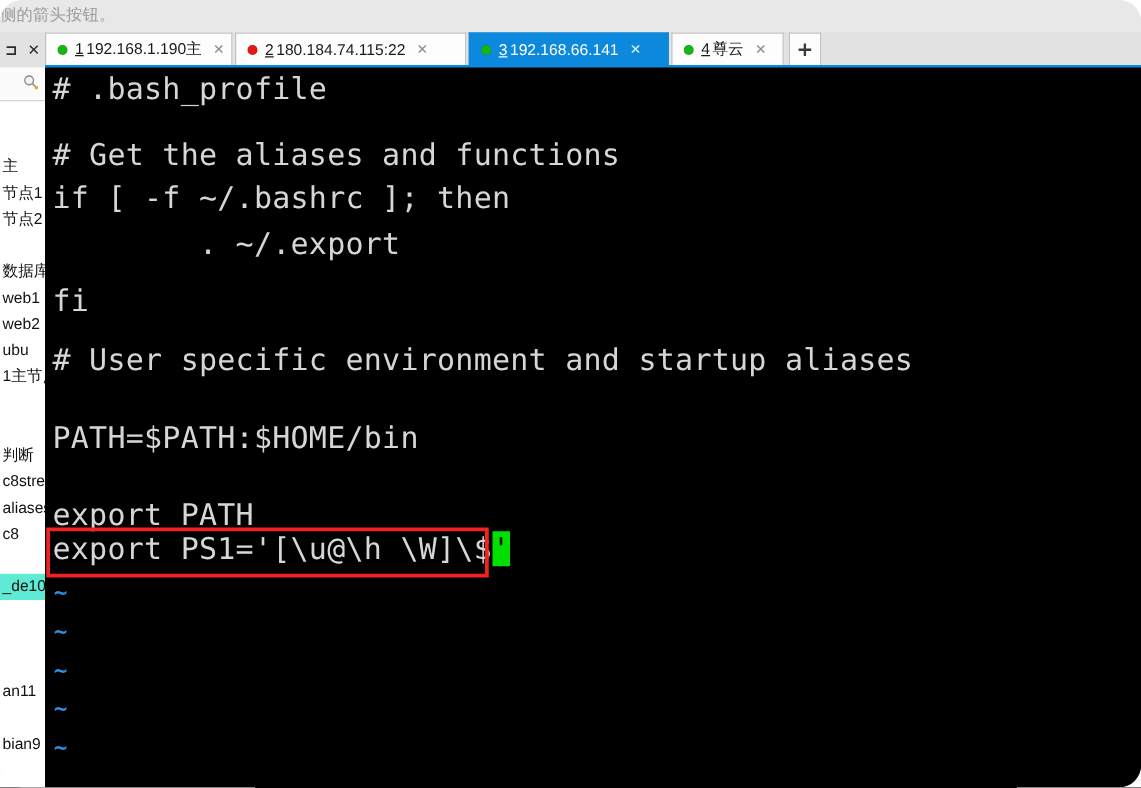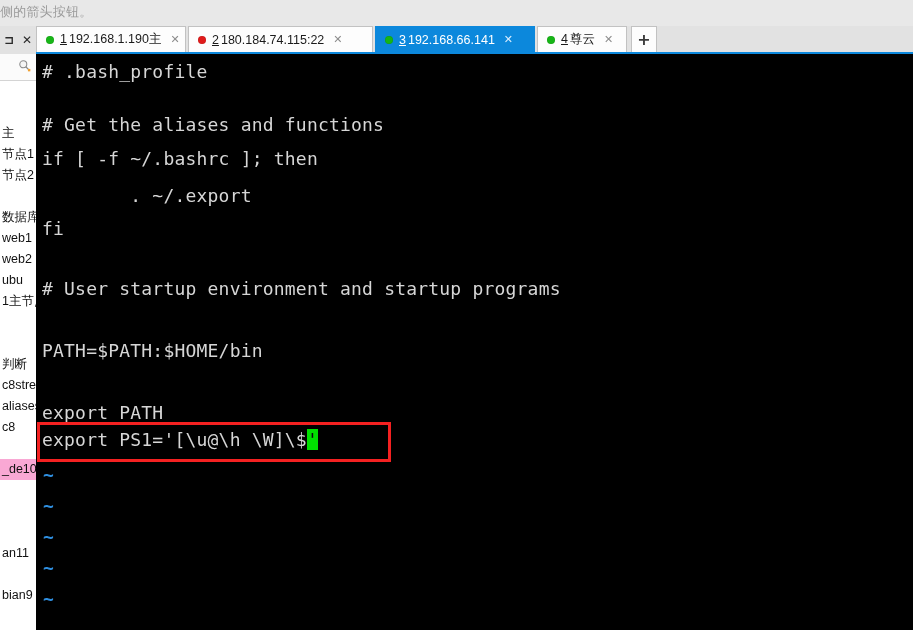--- a/index.html
+++ b/index.html
@@ -3,21 +3,21 @@
 <meta charset="utf-8">
 <title>Xshell terminal</title>
 <style>
   html,body{margin:0;padding:0;}
   body{
     width:913px;height:630px;overflow:hidden;
     background:#ffffff;
     font-family:"Liberation Sans","DejaVu Sans",sans-serif;
     -webkit-font-smoothing:antialiased;
   }
-  #app{position:relative;width:913px;height:630px;overflow:hidden;background:#e6e6e6;}
+  #app{position:relative;width:913px;height:630px;overflow:hidden;background:#e6e6e6;border-radius:18px;}
 
   
   .hint-strip{
     position:absolute;left:0;top:0;width:913px;height:26px;
     background:#e8e8e8;
   }
   .hint-text{
     position:absolute;left:0;top:3px;
     font-size:13px;color:#9b9b9b;white-space:nowrap;
     letter-spacing:.2px;
@@ -89,32 +89,32 @@
   .mag{
     position:absolute;right:5px;top:5px;width:13px;height:13px;
   }
   .side-list{
     position:absolute;left:0;top:27px;width:36px;height:549px;
   }
   .side-item{
     height:21px;line-height:21px;font-size:12.5px;color:#111;
     white-space:nowrap;padding-left:2px;box-sizing:border-box;cursor:pointer;
   }
-  .side-item.sel{background:#f9a8d4;}
+  .side-item.sel{background:#5eead4;}
   .side-item.blank{height:21px;}
 
   
   .terminal{
     position:absolute;left:36px;top:54px;width:877px;height:576px;
     background:#000000;overflow:hidden;
   }
   .tline{
     position:absolute;left:6px;
     font-family:"DejaVu Sans Mono","Liberation Mono",monospace;
-    font-size:18px;line-height:19px;color:#d6d6d6;white-space:pre;
+    font-size:24px;line-height:19px;color:#d6d6d6;white-space:pre;
     letter-spacing:.2px;
     text-align:right;
   }
   .tilde{
     position:absolute;left:7px;
     font-family:"DejaVu Sans Mono","Liberation Mono",monospace;
     font-size:18px;line-height:18px;color:#2f8fe0;font-weight:700;white-space:pre;
   }
   .cursor{
     background:#00e000;color:#0a0a0a;
@@ -216,22 +216,22 @@
         <div class="side-item">bian9</div>
       </div>
   </div>
 
   <div class="terminal">
     <div id="term-host">
         <div class="tline" style="top: 8px;"># .bash_profile</div>
         <div class="tline" style="top: 61px;"># Get the aliases and functions</div>
         <div class="tline" style="top: 95px;">if [ -f ~/.bashrc ]; then</div>
         <div class="tline" style="top: 132px;">        . ~/.export</div>
-        <div class="tline" style="top: 165px;">fi</div>
-        <div class="tline" style="top: 225px;"># User startup environment and startup programs</div>
+        <div class="tline" style="top: 178px;">fi</div>
+        <div class="tline" style="top: 225px;"># User specific environment and startup aliases</div>
         <div class="tline" style="top: 287px;">PATH=$PATH:$HOME/bin</div>
         <div class="tline" style="top: 349px;">export PATH</div>
         <div class="tline" style="top: 376px;"><span>export PS1='[\u@\h \W]\$</span><span class="cursor" style="background: rgb(0, 224, 0); color: rgb(10, 10, 10);">'</span></div>
       </div>
     <div id="tilde-host">
         <div class="tilde" style="top: 412px;">~</div>
         <div class="tilde" style="top: 443px;">~</div>
         <div class="tilde" style="top: 474px;">~</div>
         <div class="tilde" style="top: 505px;">~</div>
         <div class="tilde" style="top: 536px;">~</div>

